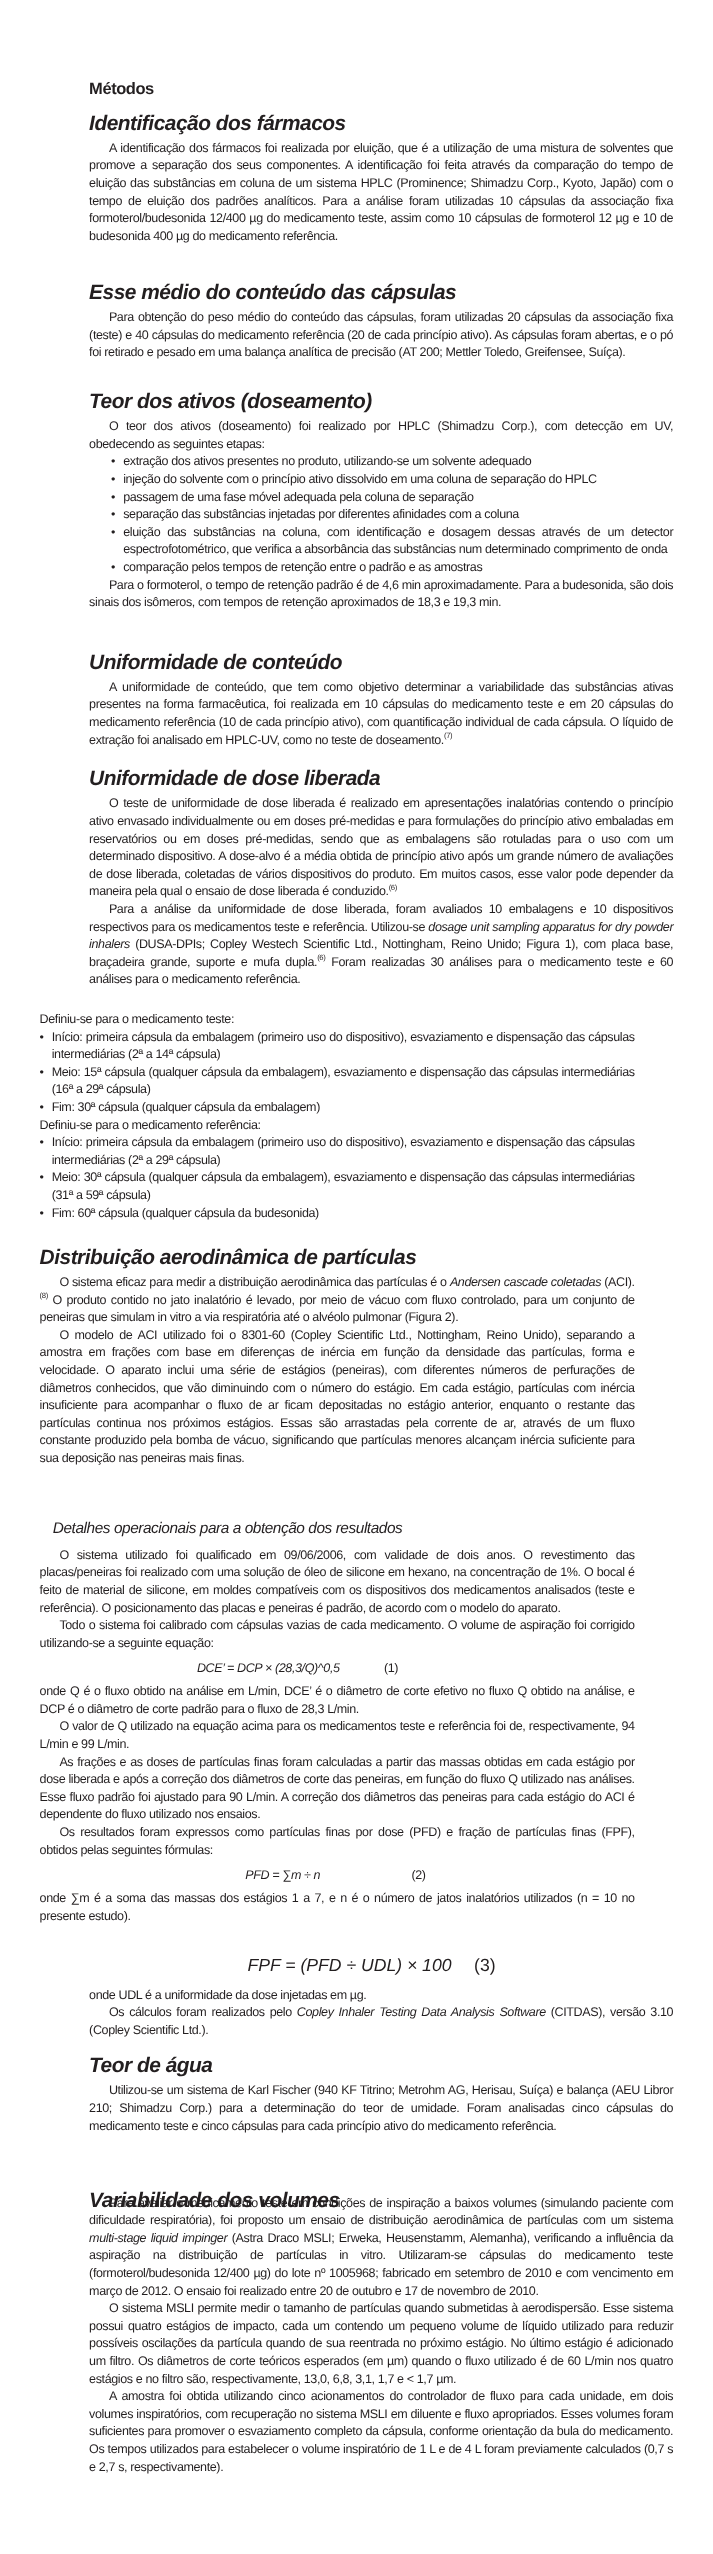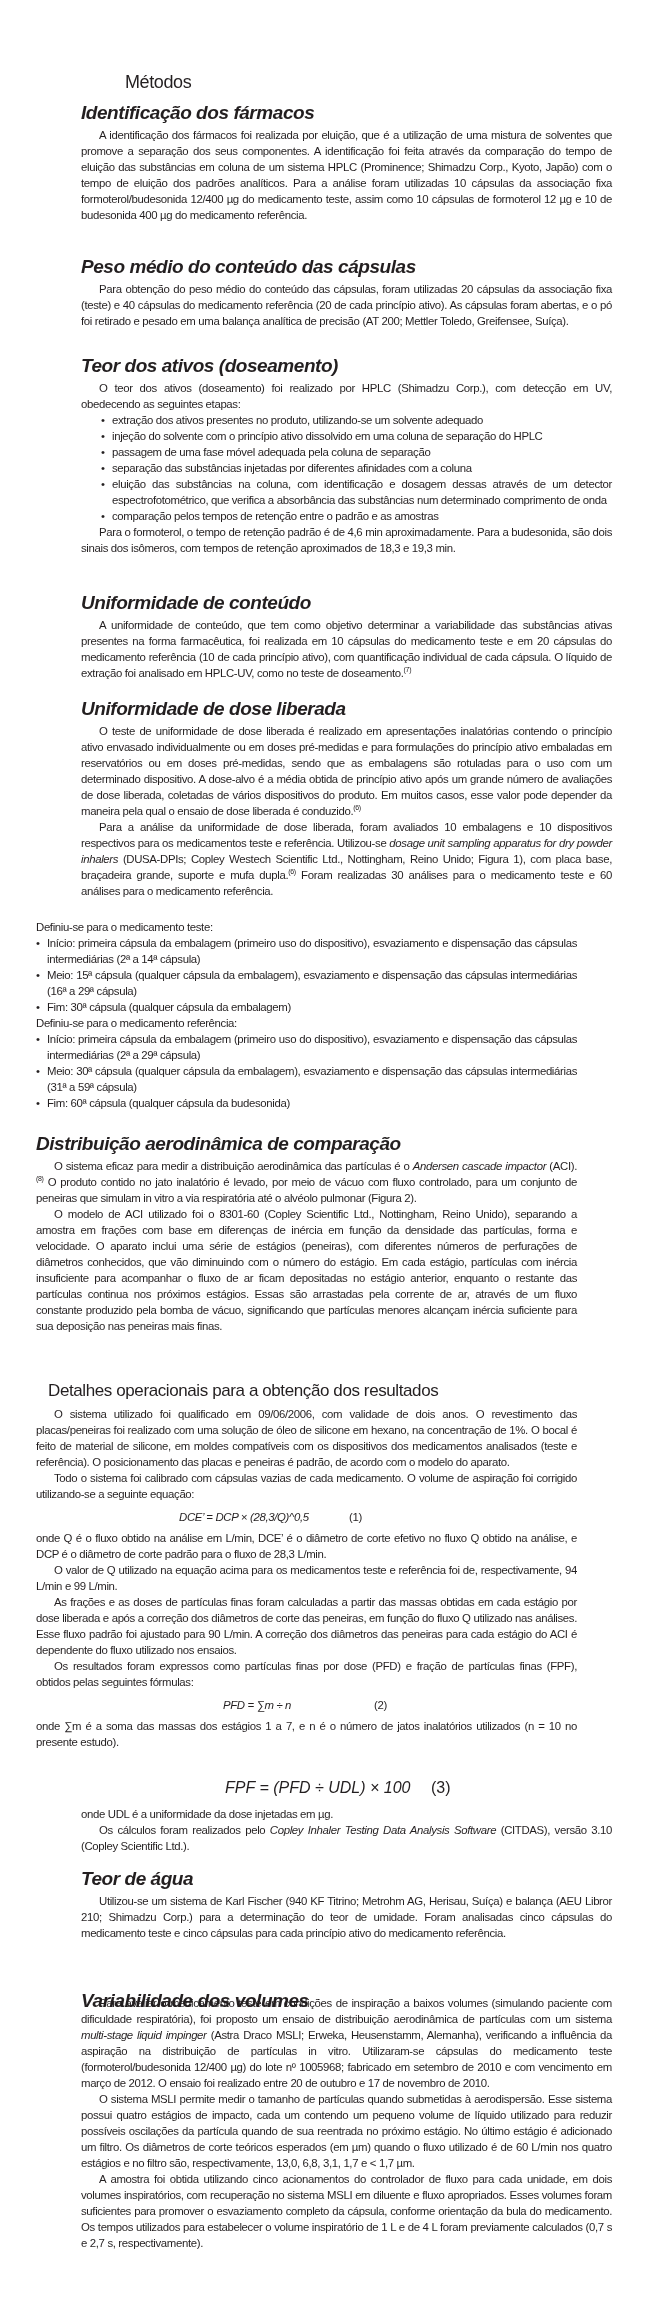--- a/index.html
+++ b/index.html
@@ -23,35 +23,35 @@
       letter-spacing: -0.35px;
       text-align: justify;
     }
     .colA { left: 81px; width: 531px; }
     .colB { left: 36px; width: 541px; }
     .blk p { margin: 0; text-indent: 18px; }
     .blk p.noind { text-indent: 0; }
     .h1 {
       position: absolute;
       left: 81px;
-      font-size: 18px;
-      font-weight: normal;
+      font-size: 15px;
+      font-weight: bold;
       letter-spacing: -0.4px;
-      margin-left: 44px;
     }
     .h2 {
       position: absolute;
       font-size: 19px;
       font-weight: bold;
       font-style: italic;
       letter-spacing: -0.45px;
     }
     .h3 {
       position: absolute;
-      font-size: 17px;
+      font-size: 14px;
+      font-style: italic;
       letter-spacing: -0.4px;
     }
     ul.bul { margin: 0; padding: 0; list-style: none; }
     ul.bul li {
       position: relative;
       padding-left: 11px;
       text-align: justify;
     }
     ul.bul li::before {
       content: "\2022";
@@ -73,21 +73,21 @@
 
 <div class="page">
 
   <div class="h1" style="top:72px;">Métodos</div>
 
   <div class="h2" style="left:81px; top:102px;">Identificação dos fármacos</div>
   <div class="blk colA" style="top:127px;">
     <p>A identificação dos fármacos foi realizada por eluição, que é a utilização de uma mistura de solventes que promove a separação dos seus componentes. A identificação foi feita através da comparação do tempo de eluição das substâncias em coluna de um sistema HPLC (Prominence; Shimadzu Corp., Kyoto, Japão) com o tempo de eluição dos padrões analíticos. Para a análise foram utilizadas 10 cápsulas da associação fixa formoterol/budesonida 12/400 µg do medicamento teste, assim como 10 cápsulas de formoterol 12 µg e 10 de budesonida 400 µg do medicamento referência.</p>
   </div>
 
-  <div class="h2" style="left:81px; top:256px;">Peso médio do conteúdo das cápsulas</div>
+  <div class="h2" style="left:81px; top:256px;">Esse médio do conteúdo das cápsulas</div>
   <div class="blk colA" style="top:281px;">
     <p>Para obtenção do peso médio do conteúdo das cápsulas, foram utilizadas 20 cápsulas da associação fixa (teste) e 40 cápsulas do medicamento referência (20 de cada princípio ativo). As cápsulas foram abertas, e o pó foi retirado e pesado em uma balança analítica de precisão (AT 200; Mettler Toledo, Greifensee, Suíça).</p>
   </div>
 
   <div class="h2" style="left:81px; top:355px;">Teor dos ativos (doseamento)</div>
   <div class="blk colA" style="top:380px;">
     <p>O teor dos ativos (doseamento) foi realizado por HPLC (Shimadzu Corp.), com detecção em UV, obedecendo as seguintes etapas:</p>
     <ul class="bul" style="margin-left:20px;">
       <li>extração dos ativos presentes no produto, utilizando-se um solvente adequado</li>
       <li>injeção do solvente com o princípio ativo dissolvido em uma coluna de separação do HPLC</li>
@@ -118,23 +118,23 @@
       <li>Fim: 30ª cápsula (qualquer cápsula da embalagem)</li>
     </ul>
     <p class="noind">Definiu-se para o medicamento referência:</p>
     <ul class="bul">
       <li>Início: primeira cápsula da embalagem (primeiro uso do dispositivo), esvaziamento e dispensação das cápsulas intermediárias (2ª a 29ª cápsula)</li>
       <li>Meio: 30ª cápsula (qualquer cápsula da embalagem), esvaziamento e dispensação das cápsulas intermediárias (31ª a 59ª cápsula)</li>
       <li>Fim: 60ª cápsula (qualquer cápsula da budesonida)</li>
     </ul>
   </div>
 
-  <div class="h2" style="left:36px; top:1133px;">Distribuição aerodinâmica de comparação</div>
+  <div class="h2" style="left:36px; top:1133px;">Distribuição aerodinâmica de partículas</div>
   <div class="blk colB" style="top:1158px;">
-    <p><span>O sistema eficaz para medir a distribuição aerodinâmica das partículas é o </span><span class="it">Andersen cascade impactor</span><span> (ACI).</span><sup>(8)</sup><span> O produto contido no jato inalatório é levado, por meio de vácuo com fluxo controlado, para um conjunto de peneiras que simulam in vitro a via respiratória até o alvéolo pulmonar (Figura 2).</span></p>
+    <p><span>O sistema eficaz para medir a distribuição aerodinâmica das partículas é o </span><span class="it">Andersen cascade coletadas</span><span> (ACI).</span><sup>(8)</sup><span> O produto contido no jato inalatório é levado, por meio de vácuo com fluxo controlado, para um conjunto de peneiras que simulam in vitro a via respiratória até o alvéolo pulmonar (Figura 2).</span></p>
     <p>O modelo de ACI utilizado foi o 8301-60 (Copley Scientific Ltd., Nottingham, Reino Unido), separando a amostra em frações com base em diferenças de inércia em função da densidade das partículas, forma e velocidade. O aparato inclui uma série de estágios (peneiras), com diferentes números de perfurações de diâmetros conhecidos, que vão diminuindo com o número do estágio. Em cada estágio, partículas com inércia insuficiente para acompanhar o fluxo de ar ficam depositadas no estágio anterior, enquanto o restante das partículas continua nos próximos estágios. Essas são arrastadas pela corrente de ar, através de um fluxo constante produzido pela bomba de vácuo, significando que partículas menores alcançam inércia suficiente para sua deposição nas peneiras mais finas.</p>
   </div>
 
   <div class="h3" style="left:48px; top:1381px;">Detalhes operacionais para a obtenção dos resultados</div>
   <div class="blk colB" style="top:1406px;">
     <p>O sistema utilizado foi qualificado em 09/06/2006, com validade de dois anos. O revestimento das placas/peneiras foi realizado com uma solução de óleo de silicone em hexano, na concentração de 1%. O bocal é feito de material de silicone, em moldes compatíveis com os dispositivos dos medicamentos analisados (teste e referência). O posicionamento das placas e peneiras é padrão, de acordo com o modelo do aparato.</p>
     <p>Todo o sistema foi calibrado com cápsulas vazias de cada medicamento. O volume de aspiração foi corrigido utilizando-se a seguinte equação:</p>
     <div class="eq" style="height:28px;">
       <span class="expr" style="left:143px; top:7px;">DCE’ = DCP × (28,3/Q)^0,5</span>
       <span class="num" style="left:313px; top:7px;">(1)</span>

